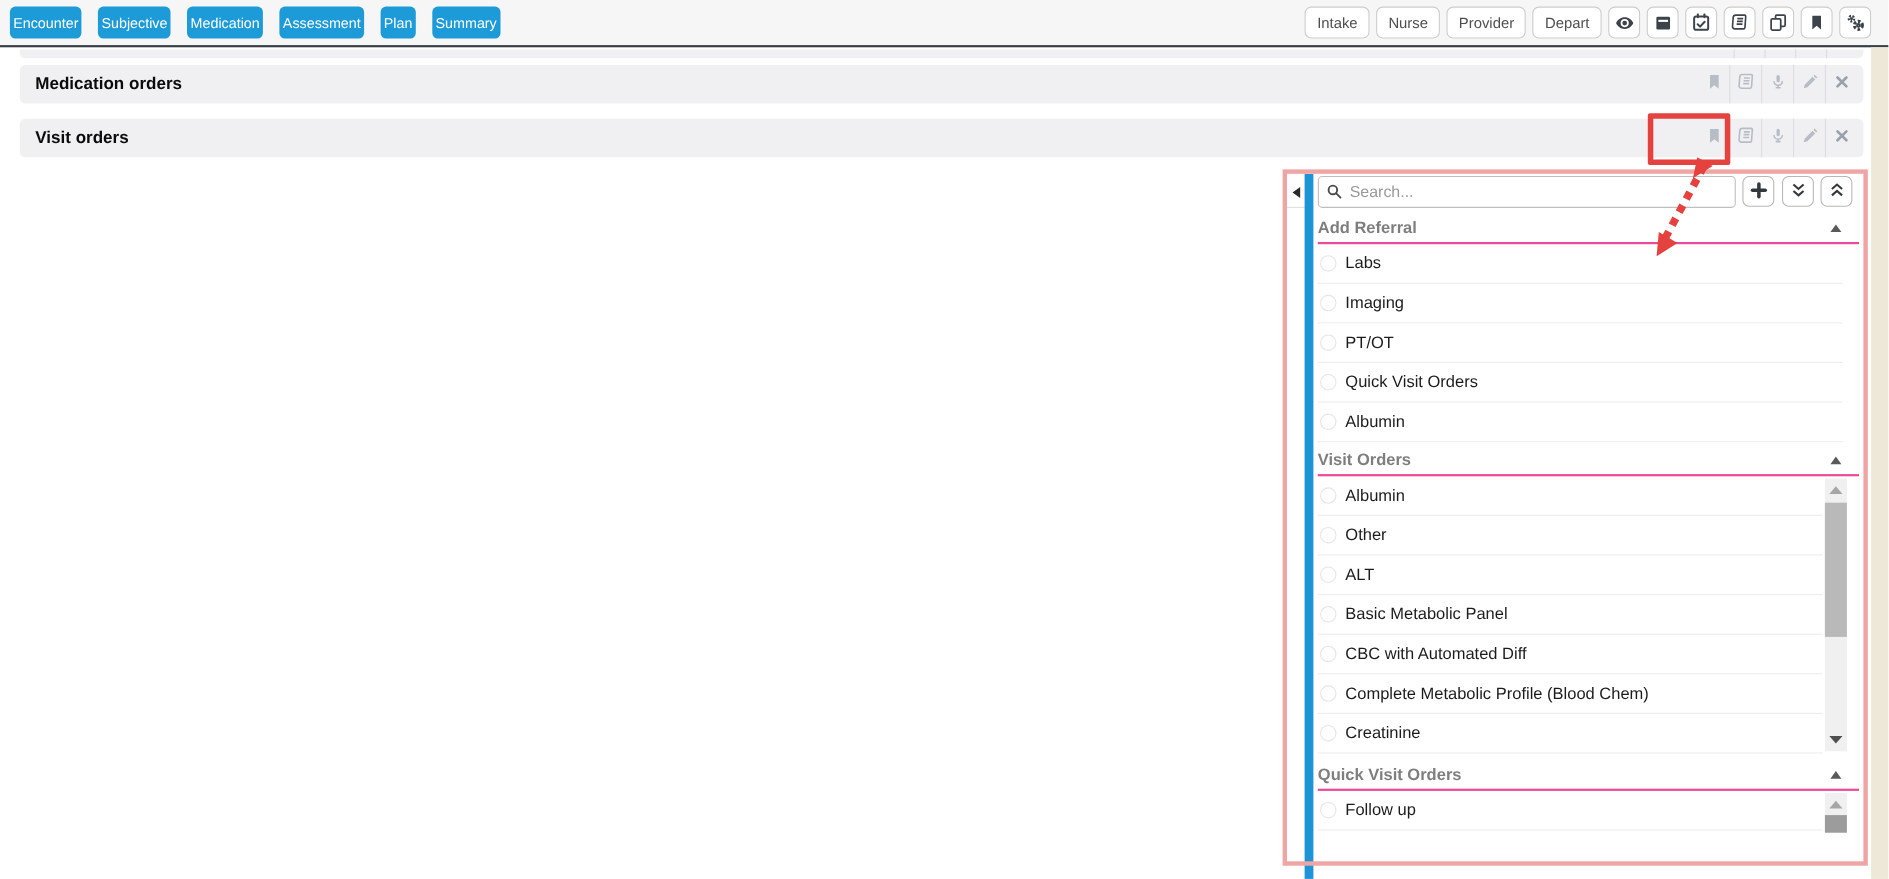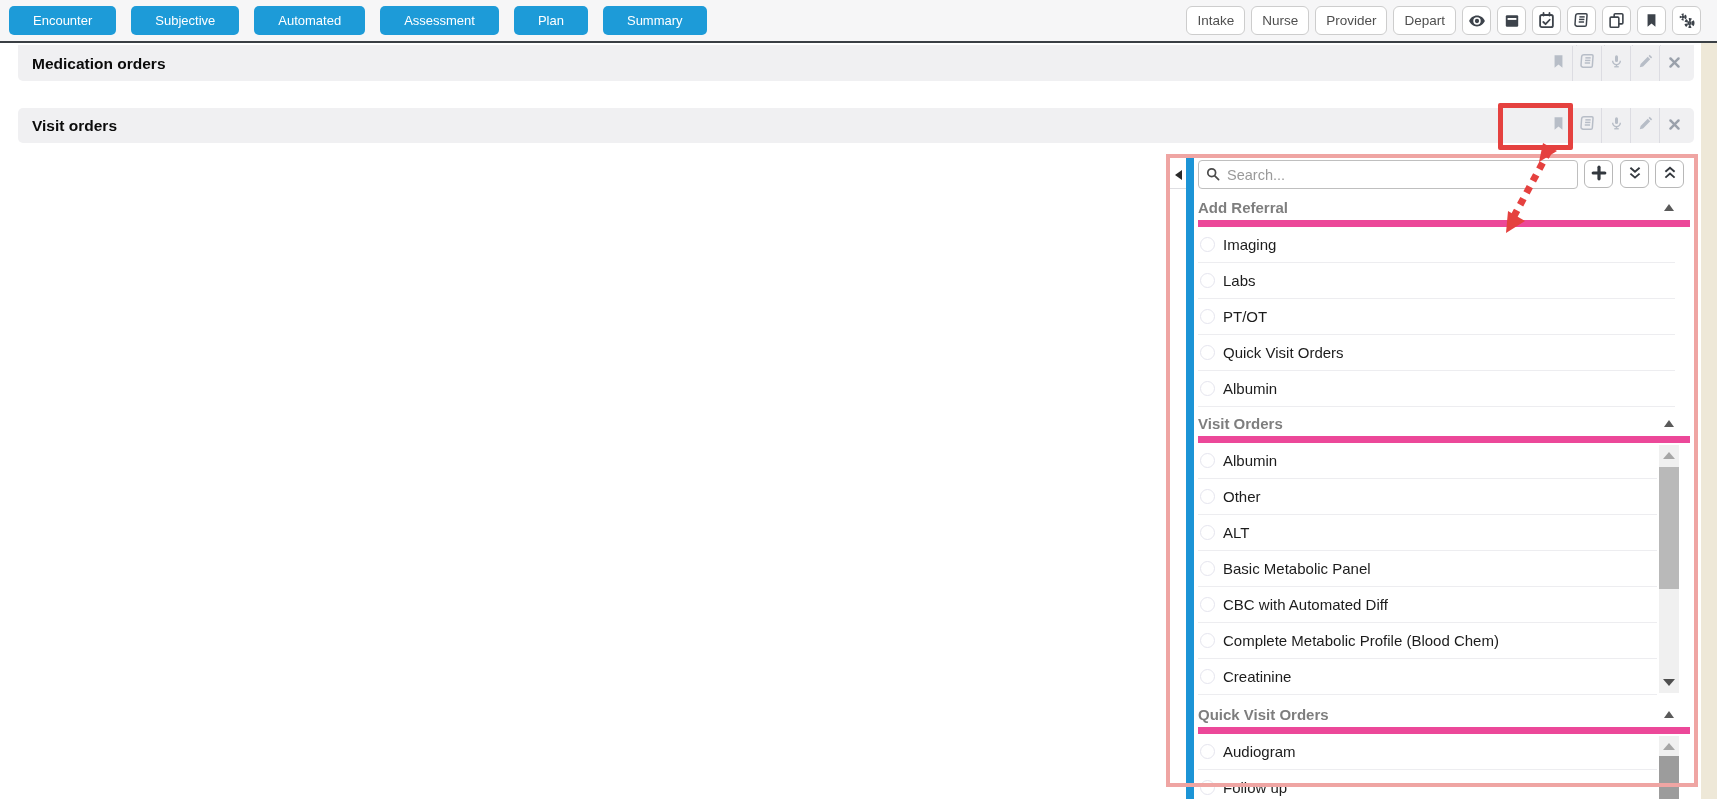--- a/index.html
+++ b/index.html
@@ -3,35 +3,35 @@
 <meta charset="utf-8">
 <style>
   html,body{margin:0;padding:0;background:#fff;}
   .canvas{position:relative;width:1717px;height:799px;overflow:hidden;background:#fff;
           font-family:"Liberation Sans","DejaVu Sans",sans-serif;}
 
   
   .topbar{position:absolute;left:0;top:0;width:100%;height:41px;background:#f6f6f7;
           border-bottom:2px solid #3a3f44;display:flex;align-items:center;box-sizing:content-box;}
   .tabs{display:flex;gap:15px;padding-left:9px;}
-  .tab{background:#1d9bd8;color:#fff;font-size:13px;line-height:13px;padding:8px 24px;
+  .tab{background:#1d9bd8;color:#fff;font-size:13px;line-height:13px;padding:8px 3px;
        border:none;border-radius:5px;cursor:pointer;font-family:inherit;}
   .topbar-right{margin-left:auto;display:flex;gap:6px;align-items:center;padding-right:16px;}
   .tb-btn{background:#fff;color:#4f4f4f;font-size:13.5px;padding:6px 10px;border:1px solid #cdcdcd;
           border-radius:6px;cursor:pointer;font-family:inherit;}
   .tb-icon-btn{background:#fff;border:1px solid #cdcdcd;border-radius:6px;width:29px;height:29px;
           display:flex;align-items:center;justify-content:center;color:#3d434b;cursor:pointer;padding:0;}
   .tb-icon-btn span{display:flex;}
 
   
   .sliver{position:absolute;left:18px;top:45px;width:1676px;height:8px;background:#f0f0f2;
           border-radius:0 0 5px 5px;}
   .sliver i{position:absolute;top:0;bottom:0;width:1px;background:#dcdce2;}
   .band{position:absolute;left:18px;width:1676px;height:35px;background:#f0f0f2;border-radius:5px;}
-  .band.b0{top:46px;}
+  .band.b0{top:59px;}
   .band.b1{top:108px;}
   .band-title{position:absolute;left:14px;top:0;line-height:35px;font-size:15.5px;font-weight:bold;color:#0b0b0b;}
   .band-tools{position:absolute;right:6px;top:0;height:100%;display:flex;}
   .tool-cell{width:28px;height:100%;display:flex;align-items:center;justify-content:center;
              border-left:1px solid #dcdce2;color:#b7bdc7;cursor:pointer;}
   .tool-cell:first-child{border-left:none;}
   .tool-cell.close-cell{color:#9aa1ab;}
 
   
   .beige{position:absolute;left:1701px;top:43px;width:16px;bottom:0;background:#eee8d8;}
@@ -49,21 +49,21 @@
             padding:0 8px 0 28px;font-size:14.5px;color:#333;font-family:inherit;outline:none;}
   .search-wrap input::placeholder{color:#9a9a9a;}
   .magnifier{position:absolute;left:7px;top:6px;color:#4a4a4a;display:flex;}
   .panel-btn{position:absolute;top:0;width:29px;height:28px;background:#fff;border:1px solid #b8b8b8;
              border-radius:6px;display:flex;align-items:center;justify-content:center;color:#33383e;
              cursor:pointer;padding:0;}
   .panel-btn.p0{left:386px;} .panel-btn.p1{left:422px;} .panel-btn.p2{left:457px;}
 
   .groups{position:absolute;top:36px;left:28px;right:4px;}
   .group-header{display:flex;align-items:center;justify-content:space-between;height:26px;
-                border-bottom:7px solid #ec4899;padding-right:16px;}
+                border-bottom:2px solid #ec4899;padding-right:16px;}
   .group:nth-child(2) .group-header{margin-top:3px;}
   .group:nth-child(3) .group-header{margin-top:6px;}
   .group-title{font-size:15px;font-weight:bold;color:#7e7e7e;}
   .caret-up{width:0;height:0;border-left:5.5px solid transparent;border-right:5.5px solid transparent;
             border-bottom:7px solid #5a5a5a;cursor:pointer;}
   .list{list-style:none;margin:0;padding:0;position:relative;}
   .row{height:35px;display:flex;align-items:center;border-bottom:1px solid #ededf0;cursor:pointer;}
   .no-scroll .row{margin-right:15px;}
   .scroll .row{margin-right:33px;}
   .radio{width:13px;height:13px;border:1px solid #e5e5ee;border-radius:50%;margin:0 8px 0 2px;flex:none;}
@@ -90,21 +90,21 @@
 </style>
 </head>
 <body>
 
 <div class="canvas">
 
   <div class="topbar">
     <div class="tabs" id="tabs">
         <button class="tab">Encounter</button>
         <button class="tab">Subjective</button>
-        <button class="tab">Automated</button>
+        <button class="tab">Medication</button>
         <button class="tab">Assessment</button>
         <button class="tab">Plan</button>
         <button class="tab">Summary</button>
       </div>
     <div class="topbar-right" id="topbar-right">
         <button class="tb-btn">Intake</button>
         <button class="tb-btn">Nurse</button>
         <button class="tb-btn">Provider</button>
         <button class="tb-btn">Depart</button>
         <button class="tb-icon-btn">
@@ -291,25 +291,25 @@
 
     <div class="groups" id="flyout-groups">
         <div class="group">
           <div class="group-header">
             <span class="group-title">Add Referral</span>
             <span class="caret-up"></span>
           </div>
           <ul class="list no-scroll g0">
             <li class="row">
               <span class="radio"></span>
+              <span class="row-label">Labs</span>
+            </li>
+            <li class="row">
+              <span class="radio"></span>
               <span class="row-label">Imaging</span>
-            </li>
-            <li class="row">
-              <span class="radio"></span>
-              <span class="row-label">Labs</span>
             </li>
             <li class="row">
               <span class="radio"></span>
               <span class="row-label">PT/OT</span>
             </li>
             <li class="row">
               <span class="radio"></span>
               <span class="row-label">Quick Visit Orders</span>
             </li>
             <li class="row">
@@ -358,24 +358,20 @@
               <span class="sb-down"></span>
             </div>
           </ul>
         </div>
         <div class="group">
           <div class="group-header">
             <span class="group-title">Quick Visit Orders</span>
             <span class="caret-up"></span>
           </div>
           <ul class="list scroll g2">
-            <li class="row">
-              <span class="radio"></span>
-              <span class="row-label">Audiogram</span>
-            </li>
             <li class="row">
               <span class="radio"></span>
               <span class="row-label">Follow up</span>
             </li>
             <div class="sbar">
               <span class="sb-up"></span>
               <span class="sb-thumb"></span>
             </div>
           </ul>
         </div>

